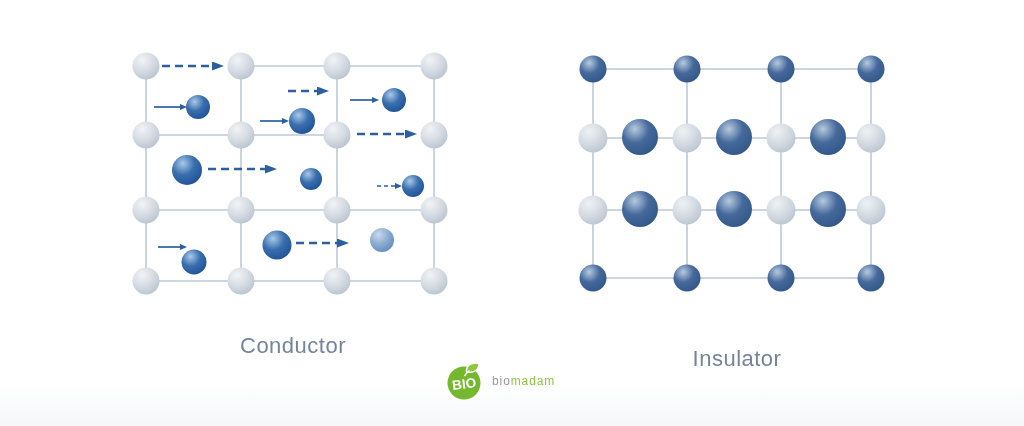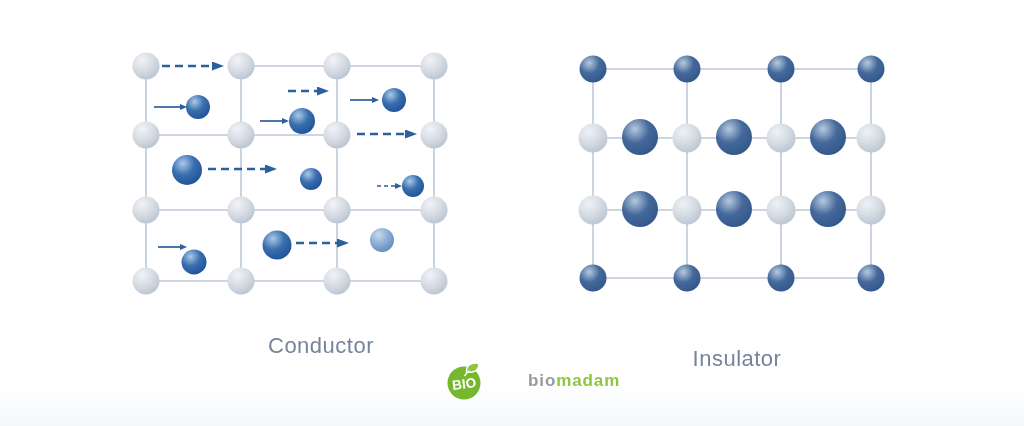--- a/index.html
+++ b/index.html
@@ -19,23 +19,22 @@
     font-size:22px;
     letter-spacing:0.5px;
     white-space:nowrap;
   }
   .footer{
     position:absolute;
     left:445px;top:362px;
     display:flex;align-items:center;gap:9px;height:38px;
   }
   .brand{
-    font-size:17px;font-weight:bold;letter-spacing:0.9px;
+    font-size:12px;font-weight:normal;letter-spacing:0.9px;
     white-space:nowrap;
-    margin-left:36px;
   }
 </style>
 </head>
 <body>
 
 <div class="stage">
 
   <svg id="scene" width="1024" height="426" viewBox="0 0 1024 426">
       <defs>
         <radialGradient id="g-gray" cx="36%" cy="28%" r="80%">
@@ -172,21 +171,21 @@
         <circle cx="593" cy="210" r="14.5" fill="url(#g-insgray)"></circle>
         <circle cx="687" cy="210" r="14.5" fill="url(#g-insgray)"></circle>
         <circle cx="781" cy="210" r="14.5" fill="url(#g-insgray)"></circle>
         <circle cx="871" cy="210" r="14.5" fill="url(#g-insgray)"></circle>
         <circle cx="640" cy="209" r="18" fill="url(#g-insblue)"></circle>
         <circle cx="734" cy="209" r="18" fill="url(#g-insblue)"></circle>
         <circle cx="828" cy="209" r="18" fill="url(#g-insblue)"></circle>
       </g>
     </svg>
 
-  <div class="caption" id="cap-conductor" style="left: 293px; top: 333px; color: rgb(117, 132, 155); margin-left: 28px;">Conductor</div>
+  <div class="caption" id="cap-conductor" style="left: 293px; top: 333px; color: rgb(117, 132, 155);">Conductor</div>
 
   <div class="caption" id="cap-insulator" style="left: 737px; top: 346px; color: rgb(117, 132, 155);">Insulator</div>
 
   <div class="footer">
     <svg id="badge" width="38" height="38" viewBox="0 0 38 38">
       <circle id="badge-circle" cx="19" cy="21" r="16.5" fill="#76b82d"></circle>
       <path id="badge-leaf" d="M21.5 10 Q21 3.5 27 1.5 Q32.5 0.2 34 2 Q33.5 8.5 27.5 10 Q24 10.8 21.5 10 Z" stroke-width="1.4" fill="#8ec63f" stroke="#ffffff"></path>
       <path id="badge-stem" d="M19.5 14 Q21.5 11 24.5 8.5" fill="none" stroke-width="1.4" stroke="#ffffff"></path>
       <text id="badge-text" x="19" y="26.5" text-anchor="middle" font-family="Liberation Sans, sans-serif" font-weight="bold" font-size="13.5" transform="rotate(-7 19 21)" fill="#ffffff">BIO</text>
     </svg>

